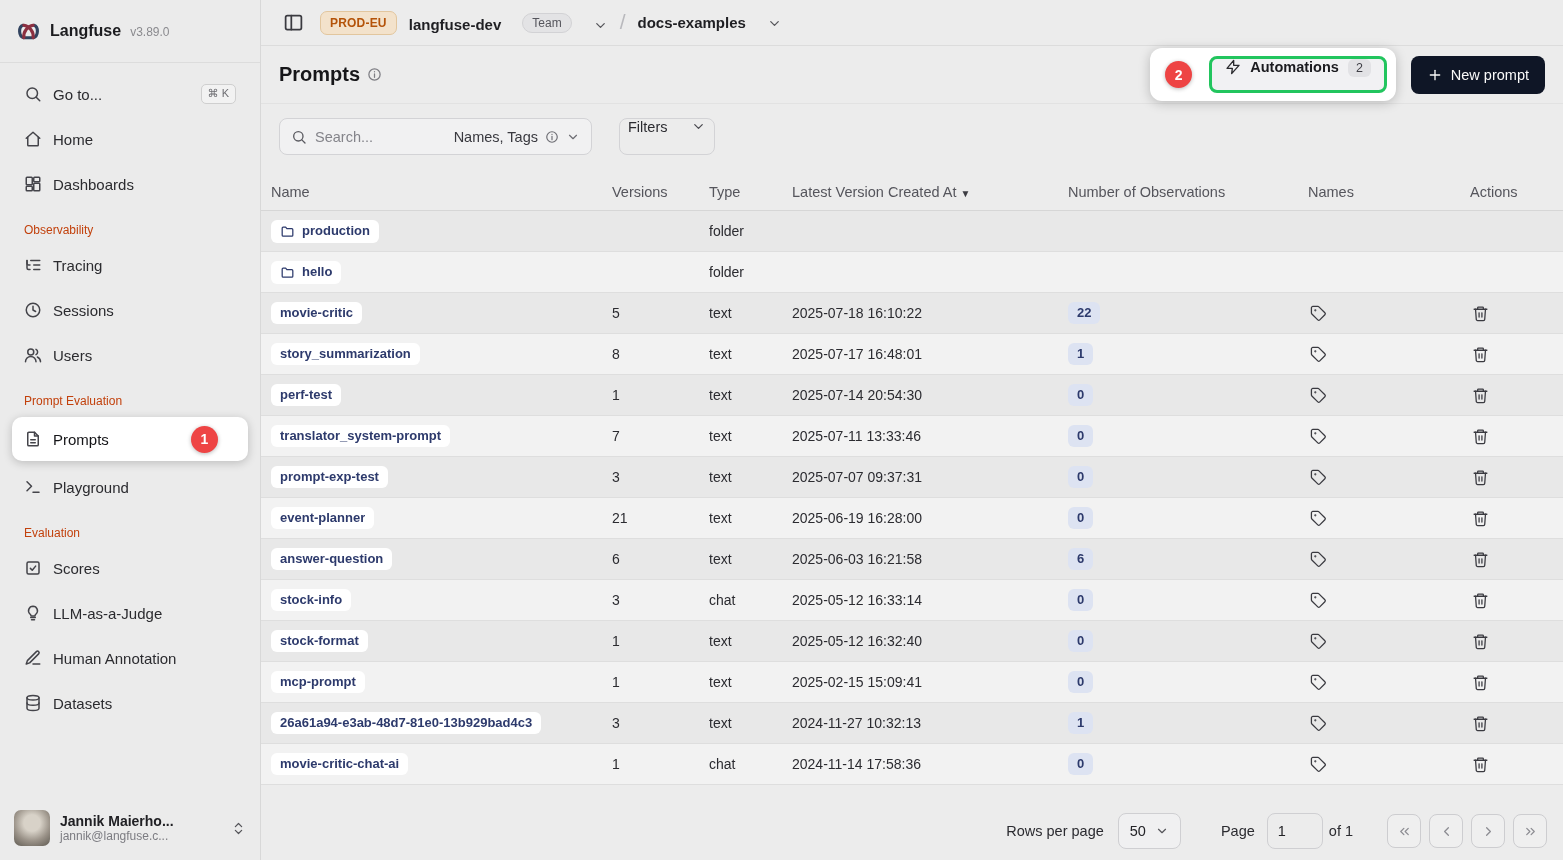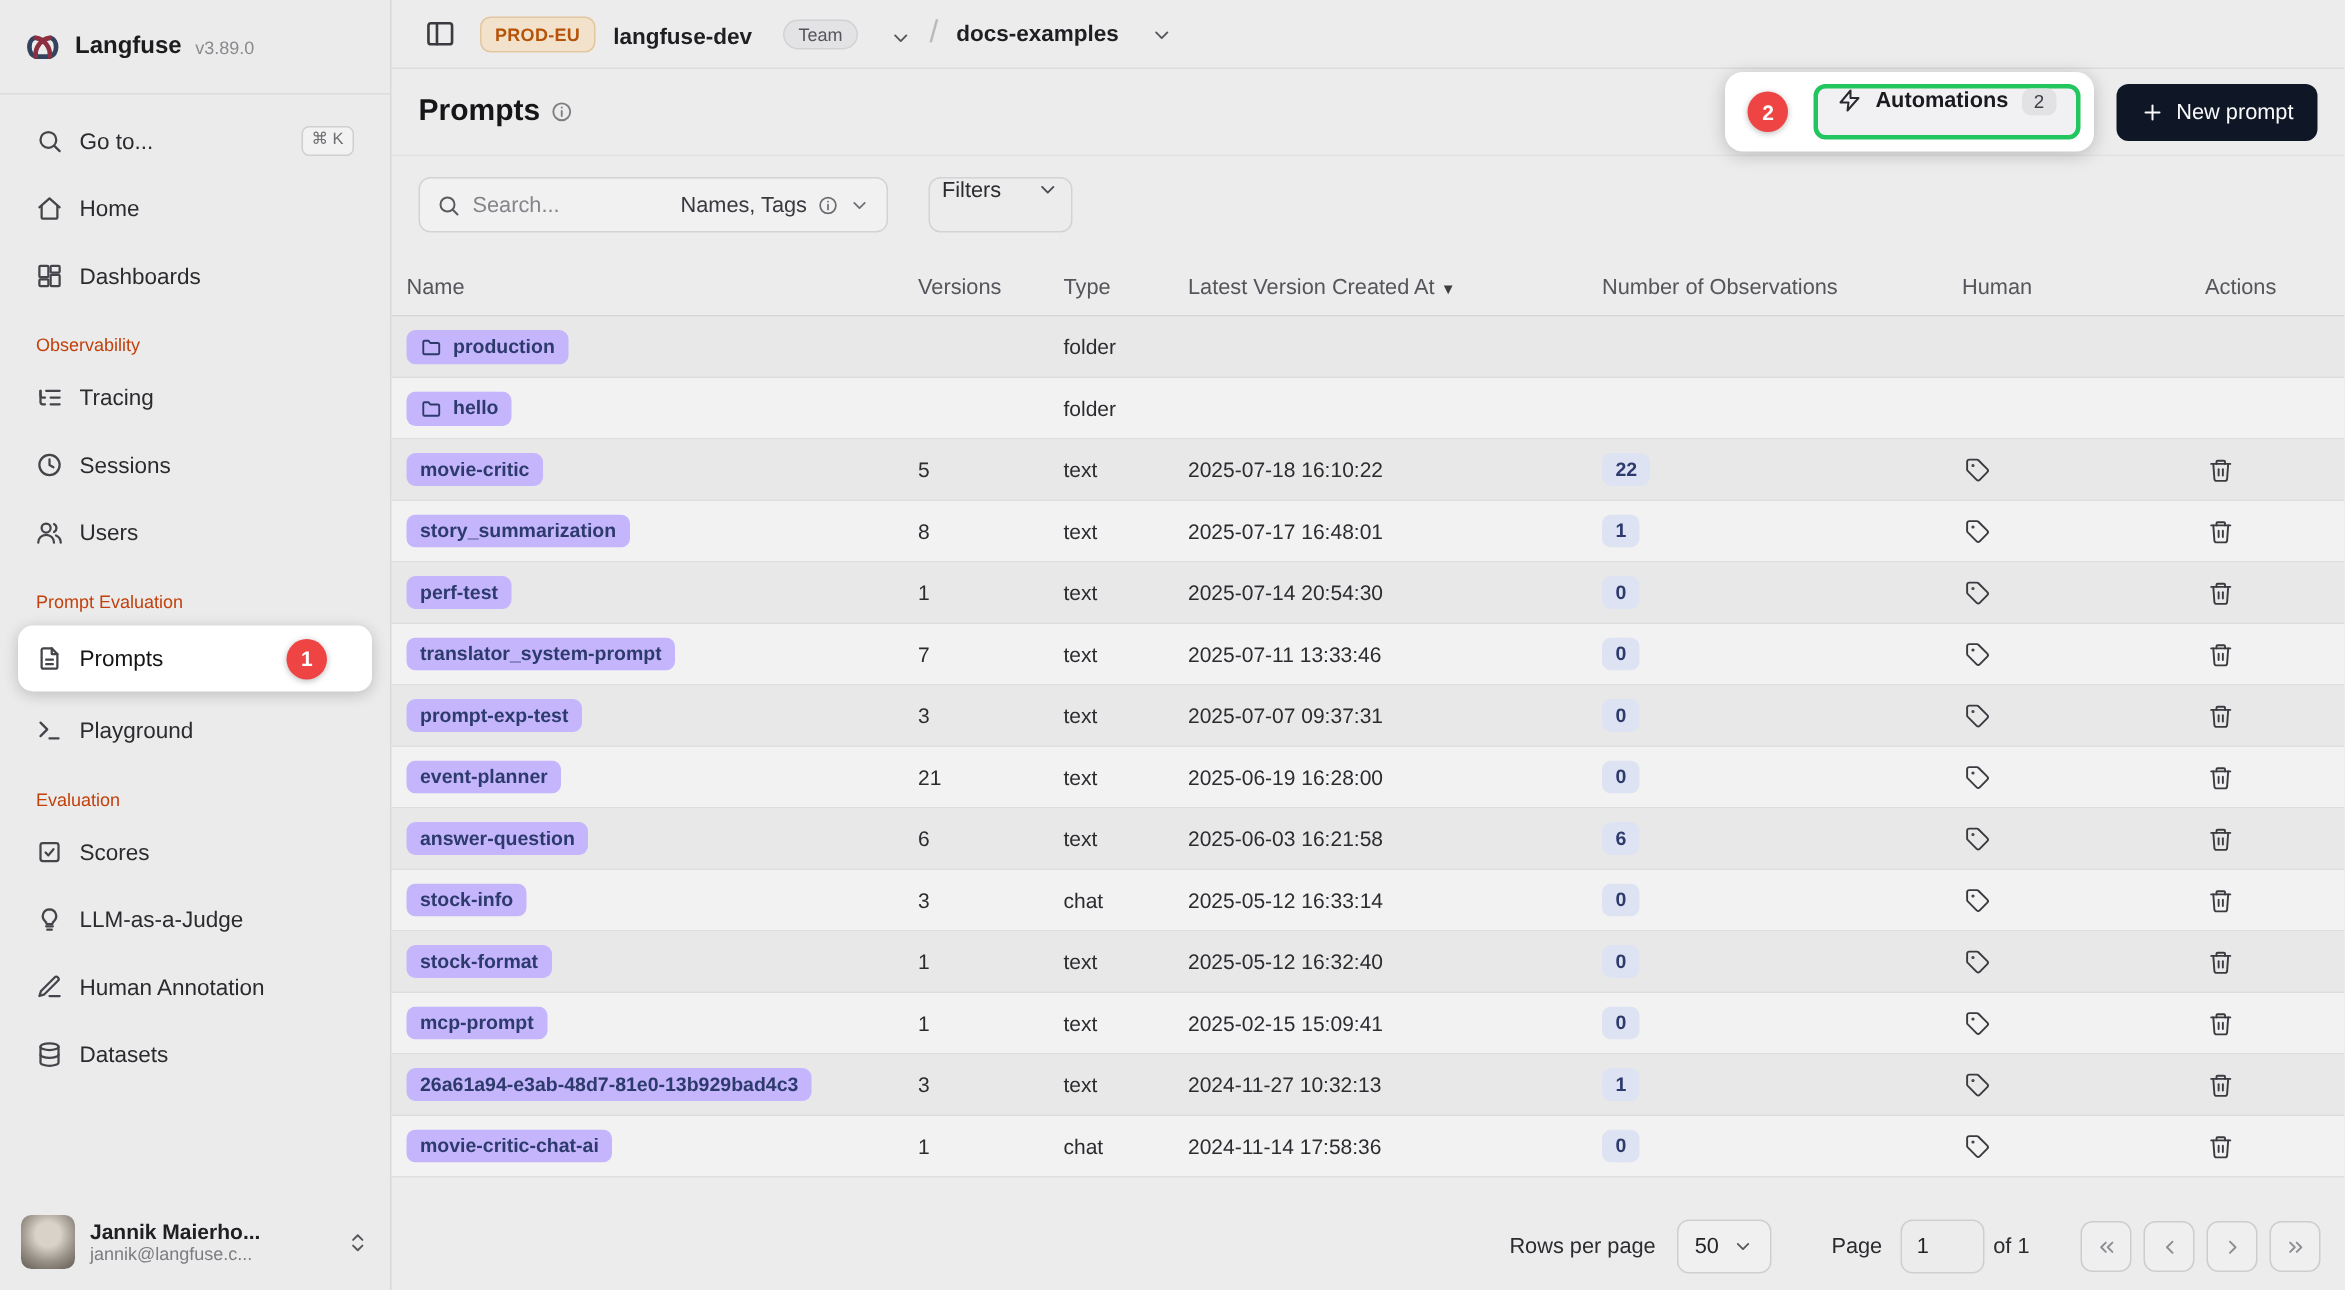--- a/index.html
+++ b/index.html
@@ -64,21 +64,21 @@
   
   .grid-cols{display:grid;grid-template-columns:341px 97px 83px 276px 240px 162px 1fr;align-items:center}
   .thead{height:38px;flex:none;border-bottom:1px solid #d6d6d6;color:#55555c;font-size:14.5px;font-weight:500}
   .th{padding:0 10px;white-space:nowrap;overflow:hidden}
   .sort-tri{font-size:10px;margin-left:4px;color:#3c3c42}
   .tbody{flex:1;overflow:hidden}
   .trow{height:41px;border-bottom:1px solid #dedede;font-size:14px;color:#2b2b30}
   .r-a{background:#e8e8e8}
   .r-b{background:#f2f2f2}
   .td{padding:0 10px;white-space:nowrap;overflow:hidden;display:flex;align-items:center}
-  .pill{display:inline-flex;align-items:center;gap:7px;background:#c4b5fd;color:#2d3a6c;border-radius:6px;padding:4px 9px;font-size:13px;font-weight:600;line-height:1.15;cursor:pointer;max-width:100%}
+  .pill{display:inline-flex;align-items:center;gap:7px;background:#ffffff;color:#2d3a6c;border-radius:6px;padding:4px 9px;font-size:13px;font-weight:600;line-height:1.15;cursor:pointer;max-width:100%}
   .pill .ic{width:15px;height:15px;color:#2d3a6c;stroke-width:2}
   .pill-text{overflow:hidden;text-overflow:ellipsis}
   .obs-pill{display:inline-flex;background:#dde3f2;color:#2d3a6c;border-radius:6px;padding:3px 9px;font-size:13px;font-weight:700;line-height:1.2}
   .icon-cell-btn{background:none;border:none;cursor:pointer;color:#3a3a40;display:flex;align-items:center;padding:2px}
   .icon-cell-btn .ic{width:17px;height:17px;stroke-width:1.8}
 
   
   .tfoot{height:58px;flex:none;display:flex;align-items:center;justify-content:flex-end;padding:0 16px;font-size:14.5px;color:#2b2b30}
   .select-btn{display:flex;align-items:center;gap:9px;height:36px;border:1px solid #cfcfd2;border-radius:8px;background:#f0f0f1;padding:0 11px;font-family:inherit;font-size:14.5px;color:#232327;cursor:pointer;margin-left:14px}
   .select-btn .ic{width:14px;height:14px;color:#55555a}
@@ -305,21 +305,21 @@
           </svg>
       </button>
     </div>
 
     <div class="thead grid-cols">
       <div class="th">Name</div>
       <div class="th">Versions</div>
       <div class="th">Type</div>
       <div class="th"><span>Latest Version Created At</span><span class="sort-tri">▼</span></div>
       <div class="th">Number of Observations</div>
-      <div class="th">Human</div>
+      <div class="th">Names</div>
       <div class="th">Actions</div>
     </div>
 
     <div class="tbody">
         <div class="trow grid-cols r-a">
     <div class="td">
       <span class="pill">
         <svg class="ic" viewBox="0 0 24 24">
                 <path d="M3.5 6.5A1.5 1.5 0 0 1 5 5h4l2 2.5h8A1.5 1.5 0 0 1 20.5 9v9a1.5 1.5 0 0 1-1.5 1.5H5A1.5 1.5 0 0 1 3.5 18z"></path>
               </svg>

